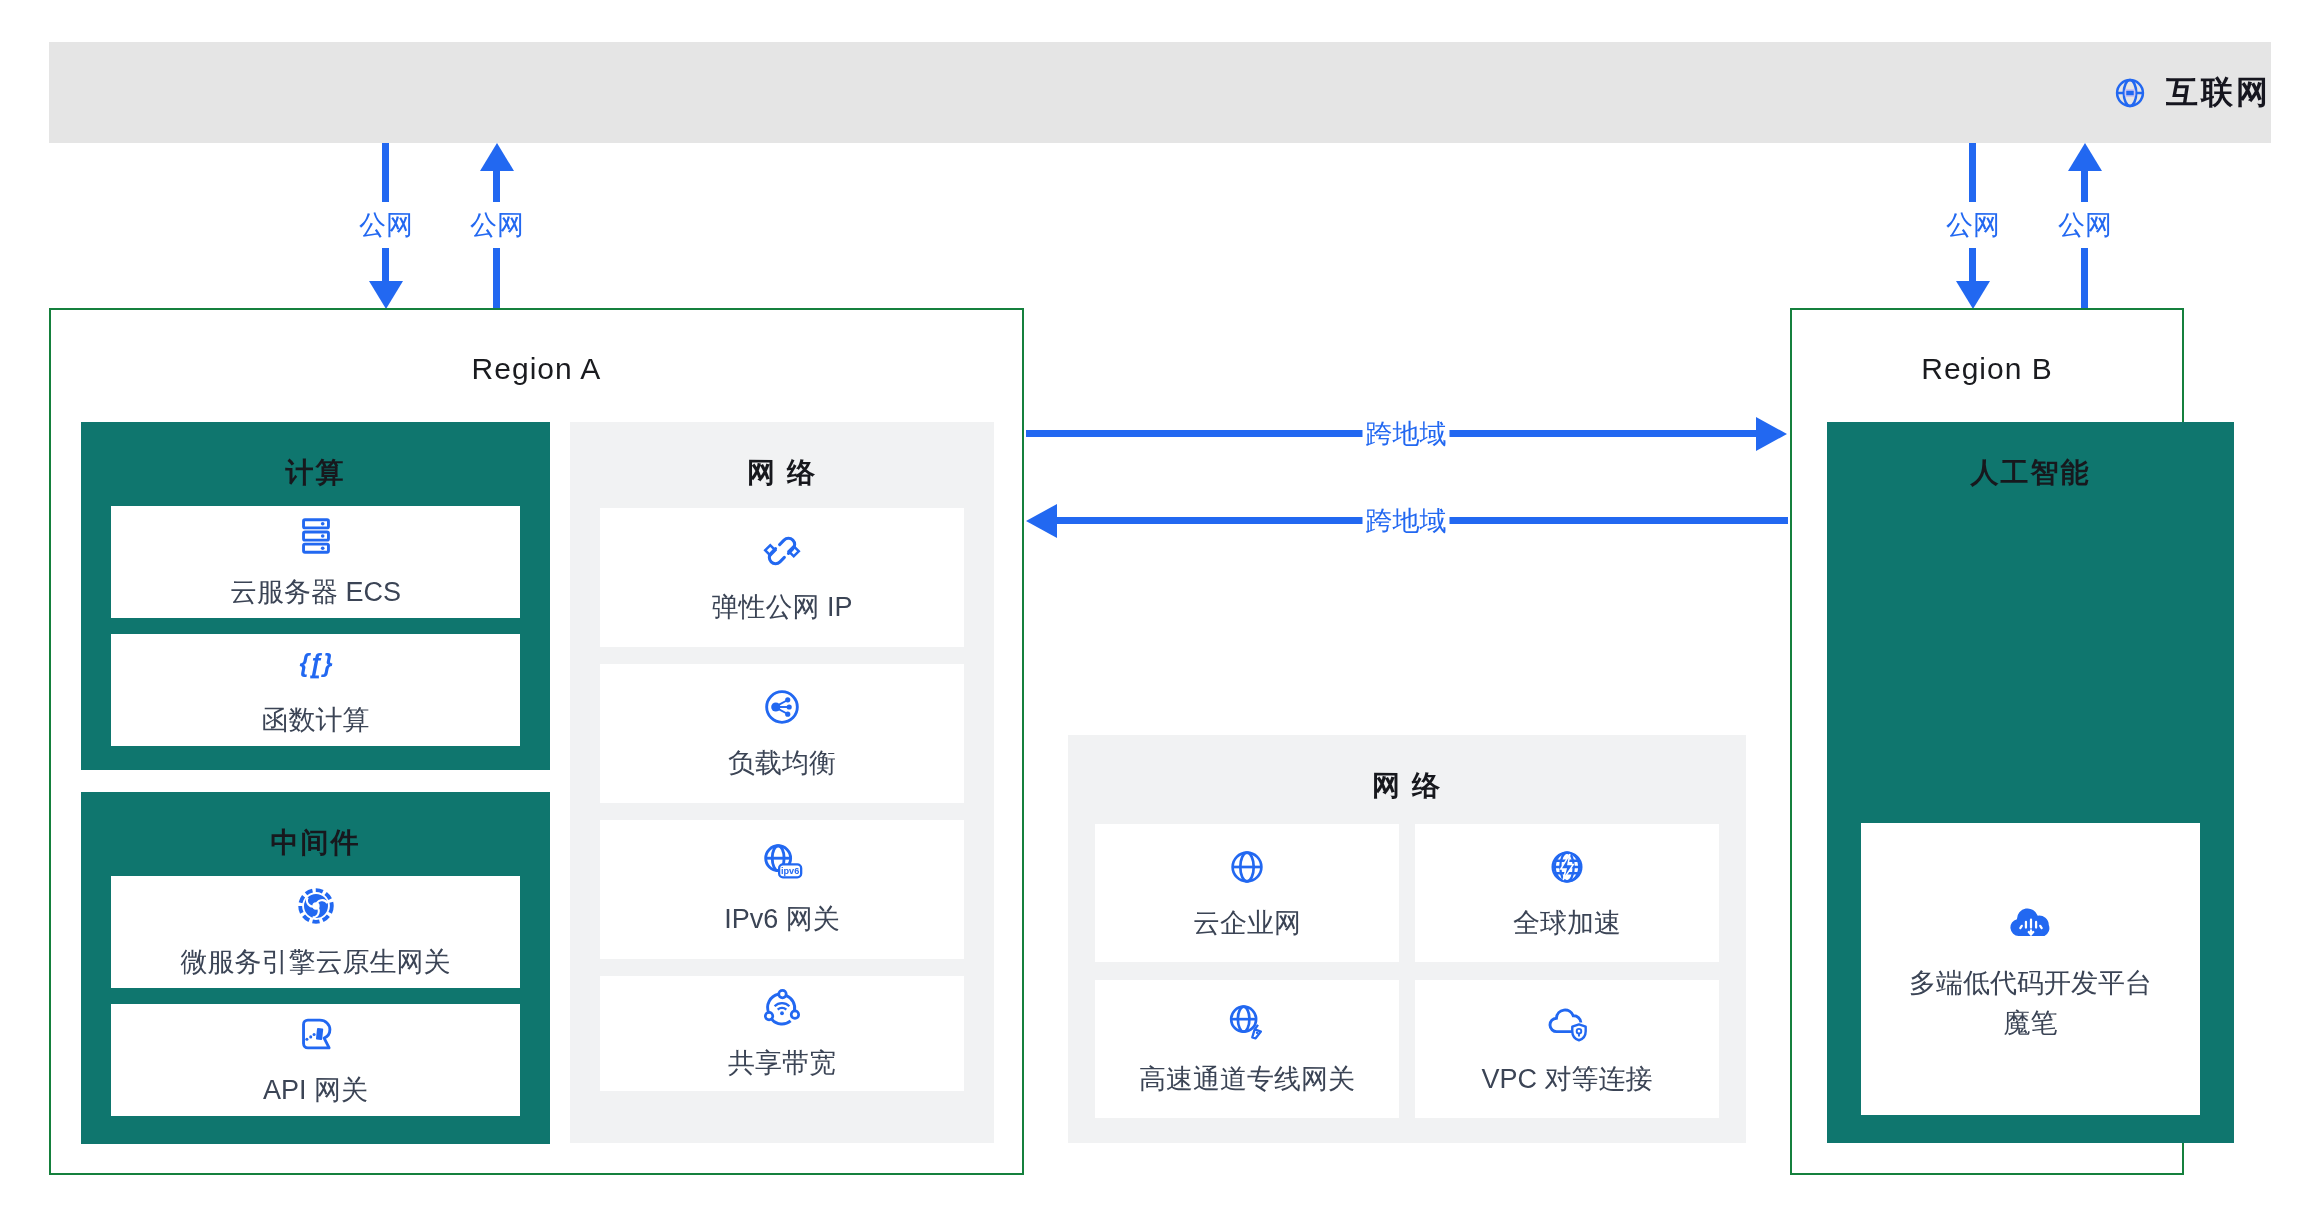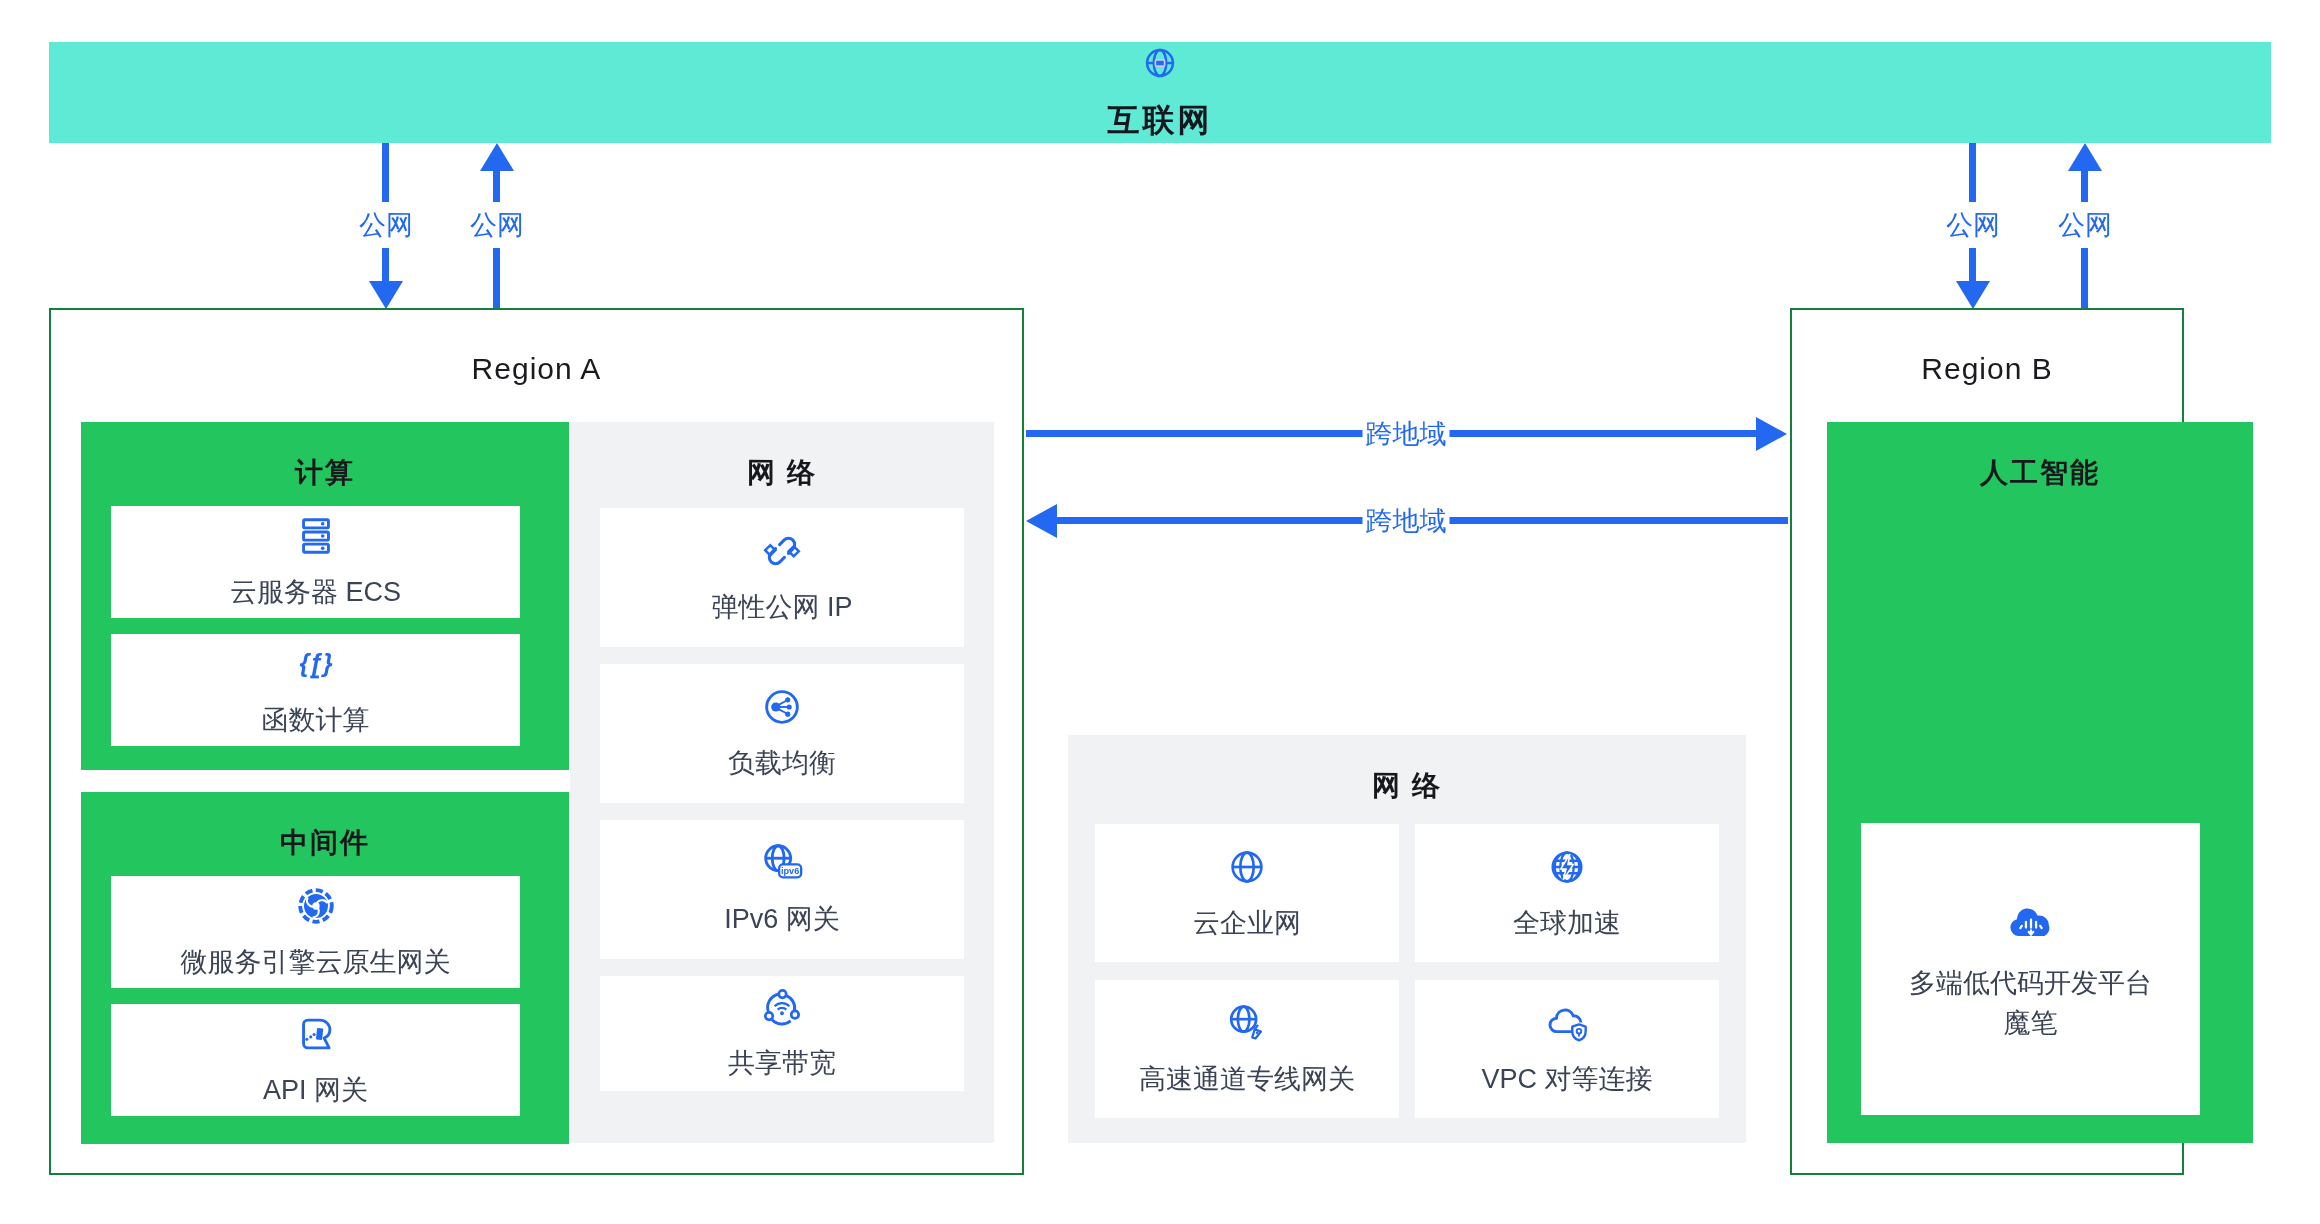--- a/index.html
+++ b/index.html
@@ -2,31 +2,31 @@
 <html><head>
 <meta charset="utf-8">
 <style>
   html,body{margin:0;padding:0;}
   body{
     width:2320px;height:1224px;position:relative;background:#ffffff;
     font-family:"Liberation Sans","DejaVu Sans",sans-serif;overflow:hidden;
   }
   
   .banner{position:absolute;left:49px;top:42px;width:2222px;height:101px;
-    background:#5eead4;display:flex;align-items:center;justify-content:flex-end;gap:16px;flex-direction:column;}
+    background:#e5e5e5;display:flex;align-items:center;justify-content:flex-end;gap:16px;}
   .banner-label{font-size:32px;font-weight:600;color:#16161F;letter-spacing:3px;}
   
   .region{position:absolute;background:#fff;border:2px solid #15803d;box-sizing:border-box;}
   #region-a{left:49px;top:308px;width:975px;height:867px;}
   #region-b{left:1790px;top:308px;width:394px;height:867px;}
   .region-title{position:absolute;top:42px;left:0;right:0;text-align:center;
     font-size:30px;font-weight:500;color:#1A1B1F;letter-spacing:1px;}
   
   .section{position:absolute;}
-  .section.blue{background:#22c55e;padding-left:19px;}
+  .section.blue{background:#0f766e;}
   .section.gray{background:#F1F2F3;}
   .section-title{position:absolute;top:32px;left:0;right:0;text-align:center;
     font-size:28px;font-weight:600;color:#17181D;letter-spacing:2px;}
   #central-network{position:absolute;left:1068px;top:735px;width:678px;height:408px;background:#F1F2F3;}
   
   .card{position:absolute;background:#fff;display:flex;flex-direction:column;
     align-items:center;justify-content:center;gap:13px;}
   .card-label{font-size:27px;color:#3B4455;text-align:center;line-height:40px;white-space:nowrap;}
   .icon{width:46px;height:46px;display:block;}
   .icon-lg{width:54px;height:54px;display:block;}

